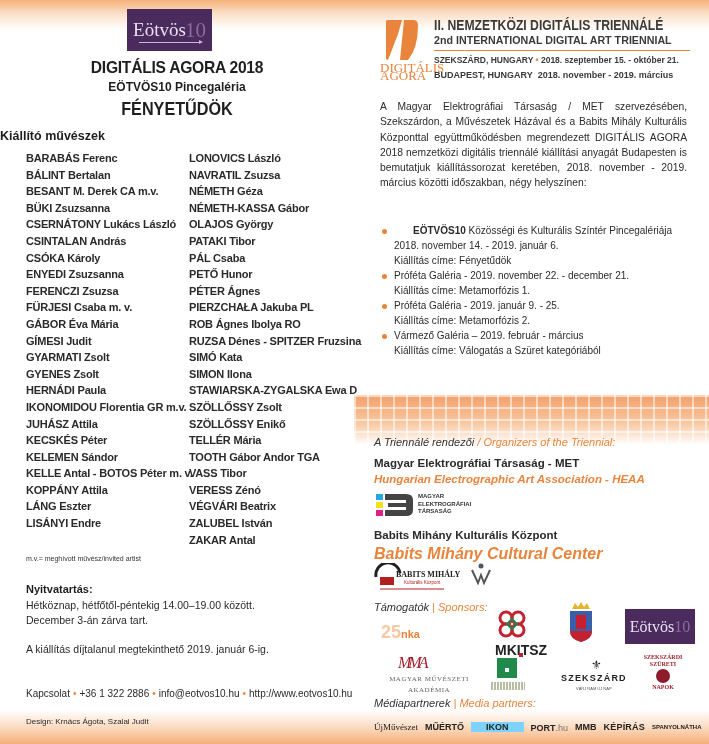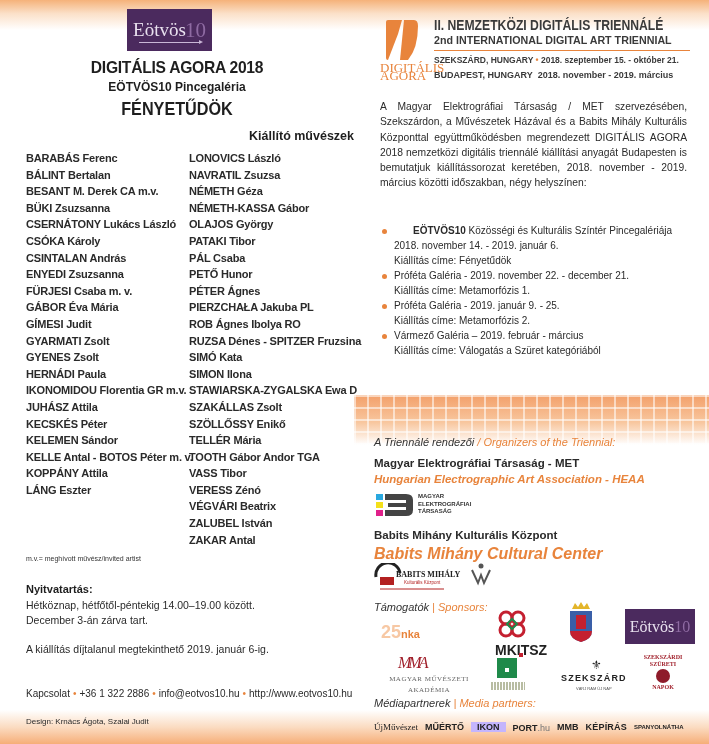--- a/index.html
+++ b/index.html
@@ -17,21 +17,21 @@
     background: #4b2a5e; color: #e8e0ee; display: flex; align-items: center; justify-content: center;
     font-family: "Liberation Serif", serif; font-size: 19px; }
   .eotvos-logo .ten { color: #8e6aa2; font-size: 21px; margin-left: -1px; }
   .eotvos-logo .arrow { position: absolute; left: 12px; right: 12px; bottom: 8px; height: 1px; background: #c9b6d6; }
   .eotvos-logo .arrow::after { content: ""; position: absolute; right: -3px; top: -2px; border-left: 4px solid #c9b6d6; border-top: 2.5px solid transparent; border-bottom: 2.5px solid transparent; }
 
   .title-main { position: absolute; left: 0; width: 354px; top: 58px; text-align: center;
     font-family: "Liberation Sans", sans-serif; font-size: 17px; font-weight: bold; letter-spacing: -0.3px; transform: scaleX(0.92); }
   .title-sub { position: absolute; left: 0; width: 354px; top: 80px; text-align: center; font-size: 12px; font-weight: bold; }
   .title-exh { position: absolute; left: 0; width: 354px; top: 99px; text-align: center; font-size: 18px; font-weight: bold; transform: scaleX(0.9); }
-  .artists-heading { position: absolute; left: 0; width: 354px; top: 129px; text-align: right; font-size: 12.5px; font-weight: bold; }
+  .artists-heading { position: absolute; left: 0; width: 354px; top: 129px; text-align: left; font-size: 12.5px; font-weight: bold; }
 
   .artists-col { position: absolute; top: 152px; list-style: none; }
   .artists-col li { height: 16.6px; font-size: 11px; font-weight: bold; color: #2a2a2a; white-space: nowrap; letter-spacing: -0.2px; }
   .col-a { left: 26px; }
   .col-b { left: 189px; }
 
   .note { position: absolute; left: 26px; top: 555px; font-size: 7px; color: #333; }
   .hours-title { position: absolute; left: 26px; top: 583px; font-size: 11px; font-weight: bold; }
   .hours-line { position: absolute; left: 26px; font-size: 10.5px; color: #2a2a2a; }
   .free { position: absolute; left: 26px; top: 643px; font-size: 10.5px; color: #2a2a2a; }
@@ -99,21 +99,21 @@
   .napok { position: absolute; left: 279px; top: 654px; width: 60px; text-align: center; font-family: "Liberation Serif", serif; font-size: 6px; color: #a01f2a; line-height: 7px; font-weight: bold; }
   .napok .grape { display: block; margin: 1px auto; width: 14px; height: 14px; border-radius: 50%; background: #8e1b2a; }
 
   .media-heading { position: absolute; left: 20px; top: 697px; font-size: 11px; font-style: italic; color: #333; }
   .media-heading .en { color: #e8843c; }
   .media-row { position: absolute; left: 20px; top: 720px; display: flex; align-items: center; gap: 7px; white-space: nowrap; }
   .media-row span { font-size: 9px; font-weight: bold; color: #222; }
   .m-uj { font-family: "Liberation Serif", serif; font-weight: normal !important; }
   .m-port { color: #d42020 !important; font-size: 12px !important; }
   .m-port .hu { color: #777; font-weight: normal; }
-  .m-ikon { background: #c4b5fd; color: #222 !important; padding: 0 6px; }
+  .m-ikon { background: #7dd3fc; color: #222 !important; padding: 0 15px; }
   .m-kep { letter-spacing: 0.2px; }
   .m-spany { font-size: 6px !important; }
 </style>
 </head>
 <body>
 
 <div class="top-grad"></div>
 <div class="bottom-grad"></div>
 
 <section class="left">
@@ -126,54 +126,56 @@
   <div class="title-sub">EÖTVÖS10 Pincegaléria</div>
   <h2 class="title-exh">FÉNYETŰDÖK</h2>
   <h3 class="artists-heading">Kiállító művészek</h3>
 
   <ul class="artists-col col-a">
     <li>BARABÁS Ferenc</li>
     <li>BÁLINT Bertalan</li>
     <li>BESANT M. Derek CA m.v.</li>
     <li>BÜKI Zsuzsanna</li>
     <li>CSERNÁTONY Lukács László</li>
+    <li>CSINTALAN András</li>
     <li>CSÓKA Károly</li>
-    <li>CSINTALAN András</li>
     <li>ENYEDI Zsuzsanna</li>
+    <li>FERENCZI Zsuzsa</li>
     <li>FÜRJESI Csaba m. v.</li>
     <li>GÁBOR Éva Mária</li>
     <li>GÍMESI Judit</li>
     <li>GYARMATI Zsolt</li>
     <li>GYENES Zsolt</li>
     <li>HERNÁDI Paula</li>
     <li>IKONOMIDOU Florentia GR m.v.</li>
     <li>JUHÁSZ Attila</li>
     <li>KECSKÉS Péter</li>
     <li>KELEMEN Sándor</li>
     <li>KELLE Antal - BOTOS Péter m. v.</li>
     <li>KOPPÁNY Attila</li>
     <li>LÁNG Eszter</li>
+    <li>LISÁNYI Endre</li>
   </ul>
   <ul class="artists-col col-b">
     <li>LONOVICS László</li>
     <li>NAVRATIL Zsuzsa</li>
     <li>NÉMETH Géza</li>
     <li>NÉMETH-KASSA Gábor</li>
     <li>OLAJOS György</li>
     <li>PATAKI Tibor</li>
     <li>PÁL Csaba</li>
     <li>PETŐ Hunor</li>
     <li>PÉTER Ágnes</li>
     <li>PIERZCHAŁA Jakuba PL</li>
     <li>ROB Ágnes Ibolya RO</li>
     <li>RUZSA Dénes - SPITZER Fruzsina</li>
     <li>SIMÓ Kata</li>
     <li>SIMON Ilona</li>
     <li>STAWIARSKA-ZYGALSKA  Ewa D</li>
-    <li>SZAKÁLLAS Zsolt</li>
+    <li>SZÖLLŐSSY Zsolt</li>
     <li>SZÖLLŐSSY Enikő</li>
     <li>TELLÉR Mária</li>
     <li>TOOTH Gábor Andor TGA</li>
     <li>VASS Tibor</li>
     <li>VERESS Zénó</li>
     <li>VÉGVÁRI Beatrix</li>
     <li>ZALUBEL István</li>
     <li>ZAKAR Antal</li>
   </ul>
 

